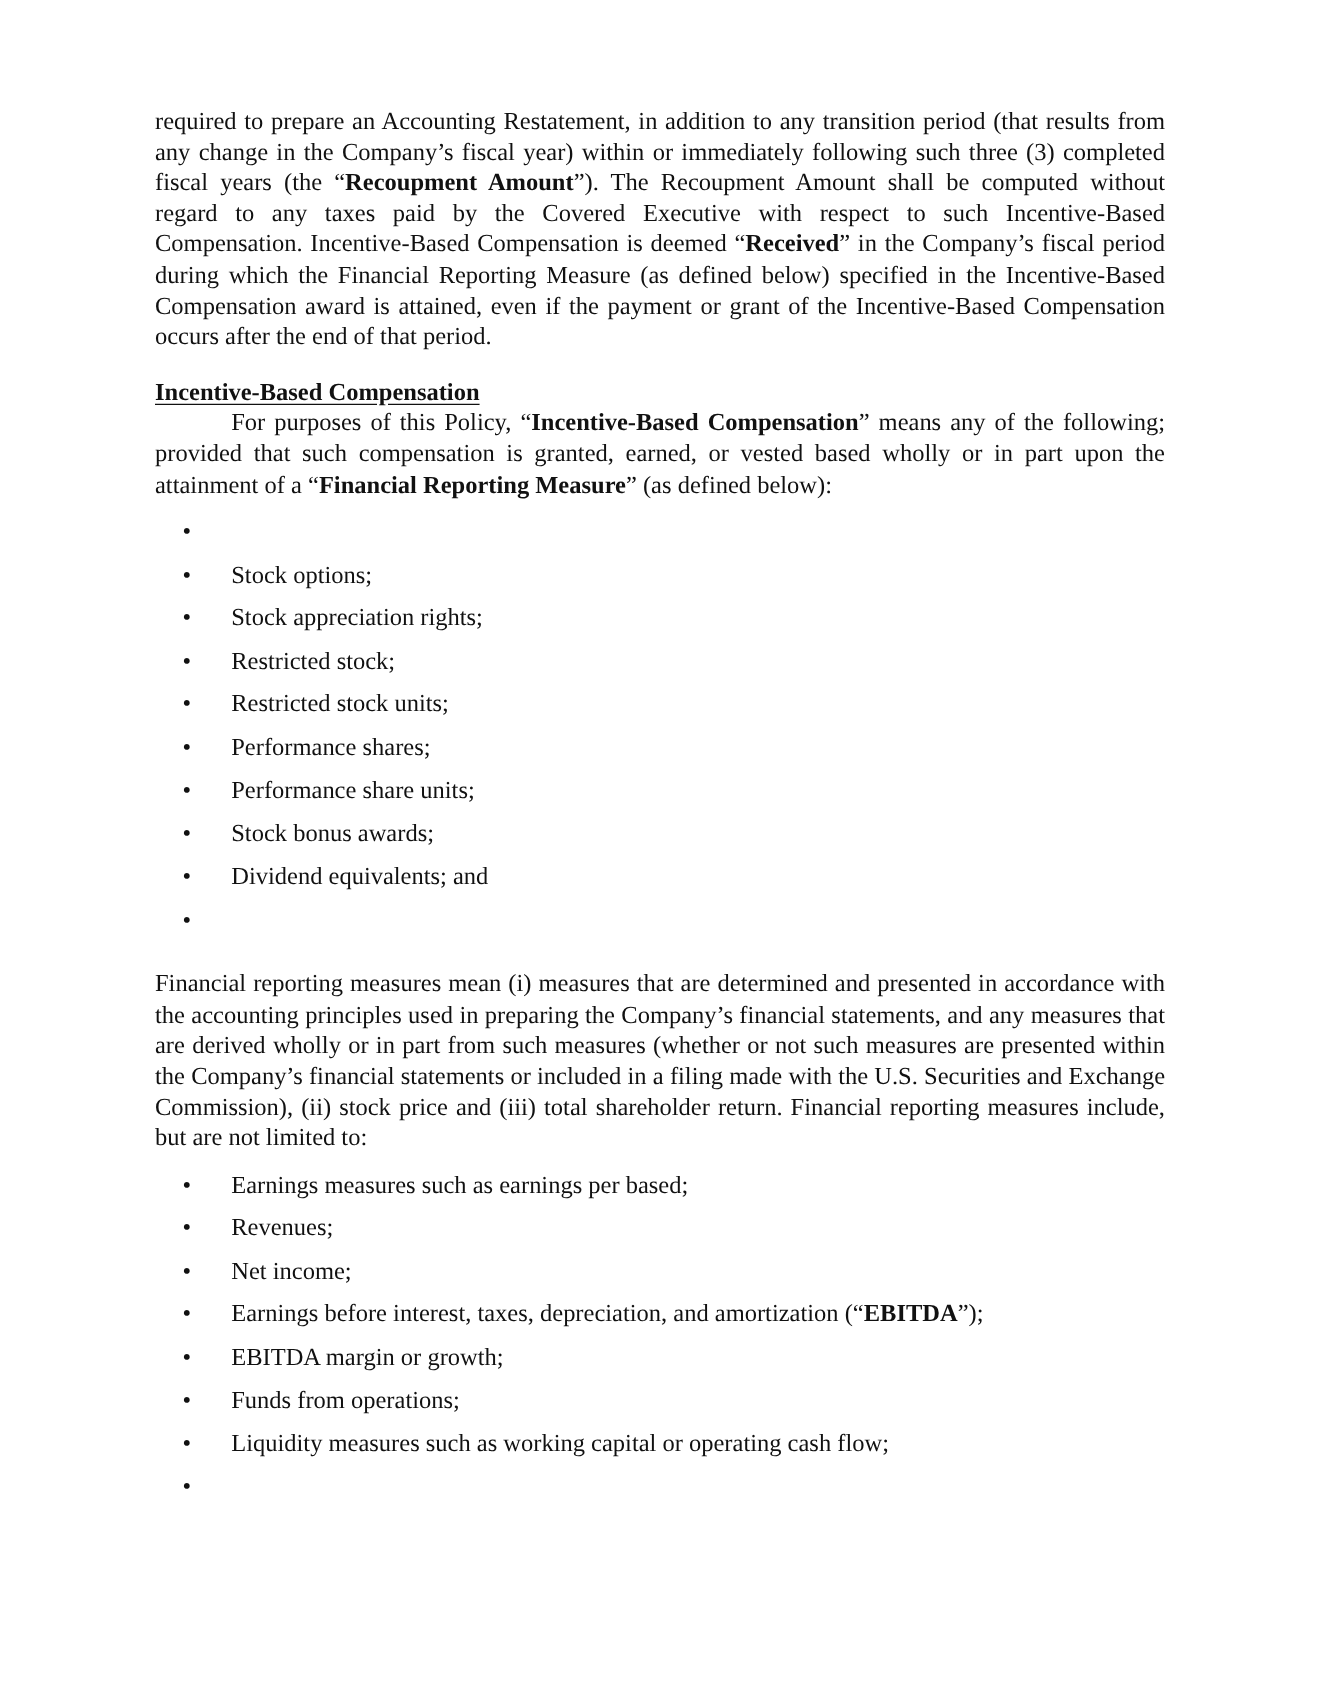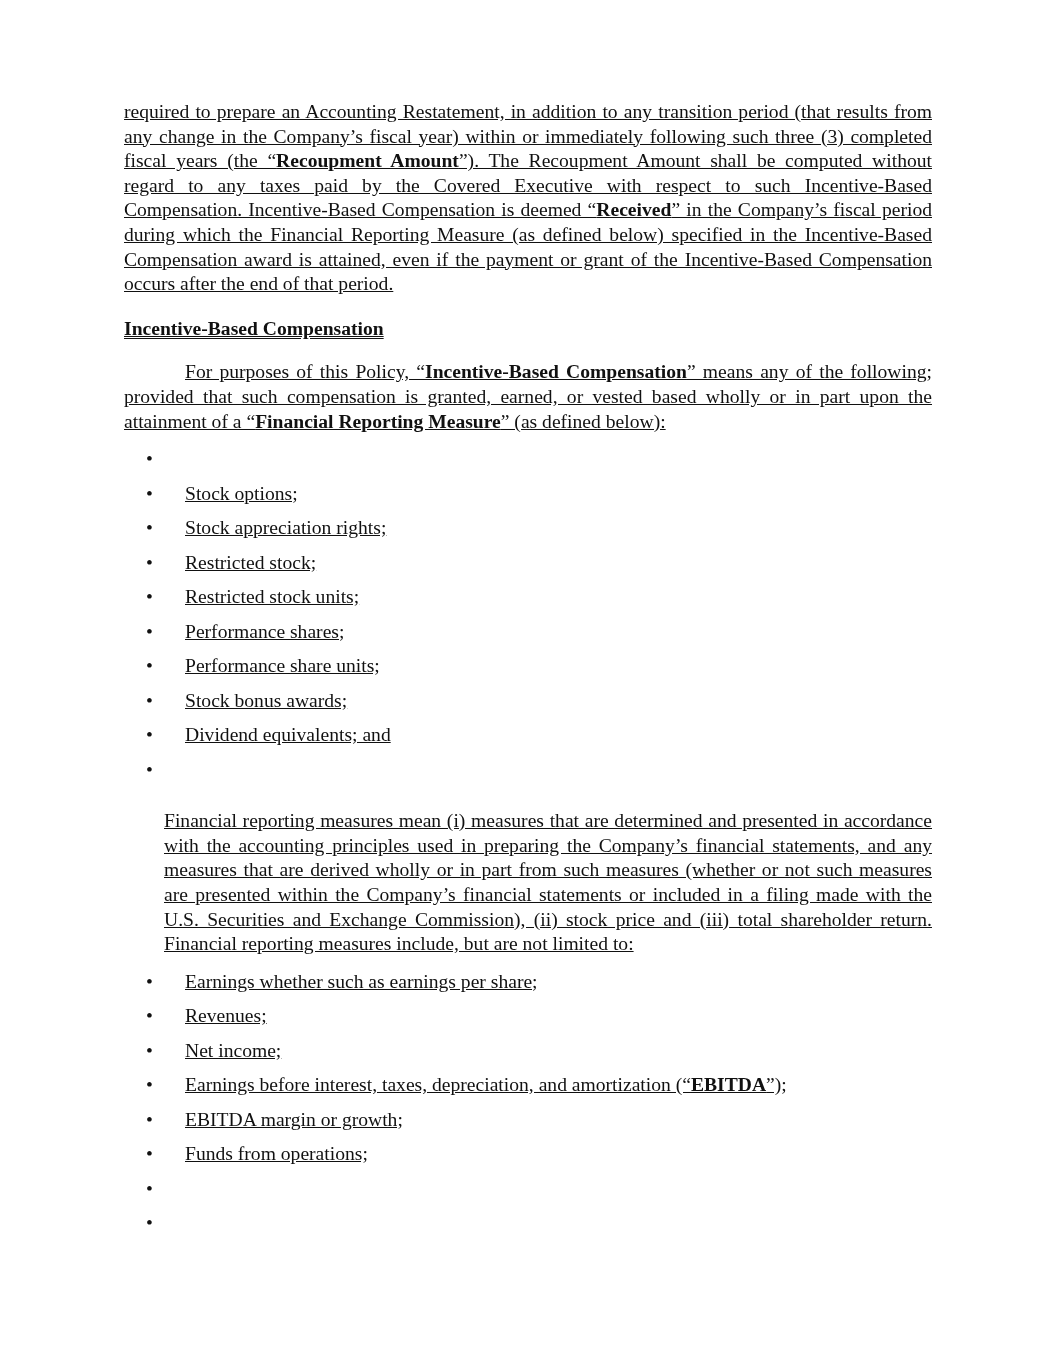--- a/index.html
+++ b/index.html
@@ -12,44 +12,41 @@
       height: 1365px;
       position: relative;
       overflow: hidden;
       font-family: "Liberation Serif", "DejaVu Serif", serif;
       color: #111111;
       font-size: 19.6px;
     }
     .page {
       position: absolute;
       left: 124px;
-      top: 100px;
+      top: 86px;
       width: 808px;
-      text-decoration: underline;
     }
     p {
       margin: 0;
       line-height: 24.6px;
       text-align: justify;
     }
     .p1 { }
     .heading {
       margin-top: 20px;
       font-weight: bold;
       text-decoration: underline;
       text-underline-offset: 3px;
       line-height: 24.6px;
     }
     .p2 {
-      margin-top: 19px;
       text-indent: 61px;
     }
     .p3 {
       margin-top: 17px;
-      margin-left: 40px;
     }
     ul.bullets {
       list-style: none;
       margin: 13px 0 0 0;
       padding: 0;
     }
     ul.bullets li {
       position: relative;
       padding-left: 61px;
       height: 34.5px;
@@ -82,23 +79,23 @@
     <li><span class="bullet">•</span><span>Performance shares;</span></li>
     <li><span class="bullet">•</span><span>Performance share units;</span></li>
     <li><span class="bullet">•</span><span>Stock bonus awards;</span></li>
     <li><span class="bullet">•</span><span>Dividend equivalents; and</span></li>
     <li><span class="bullet">•</span></li>
   </ul>
 
   <p class="p3">Financial reporting measures mean (i) measures that are determined and presented in accordance with the accounting principles used in preparing the Company’s financial statements, and any measures that are derived wholly or in part from such measures (whether or not such measures are presented within the Company’s financial statements or included in a filing made with the U.S. Securities and Exchange Commission), (ii) stock price and (iii) total shareholder return. Financial reporting measures include, but are not limited to:</p>
 
   <ul class="bullets">
-    <li><span class="bullet">•</span><span>Earnings whether such as earnings per share;</span></li>
+    <li><span class="bullet">•</span><span>Earnings measures such as earnings per based;</span></li>
     <li><span class="bullet">•</span><span>Revenues;</span></li>
     <li><span class="bullet">•</span><span>Net income;</span></li>
     <li><span class="bullet">•</span><span>Earnings before interest, taxes, depreciation, and amortization (“</span><b>EBITDA</b><span>”);</span></li>
     <li><span class="bullet">•</span><span>EBITDA margin or growth;</span></li>
     <li><span class="bullet">•</span><span>Funds from operations;</span></li>
-    <li><span class="bullet">•</span></li>
+    <li><span class="bullet">•</span><span>Liquidity measures such as working capital or operating cash flow;</span></li>
     <li><span class="bullet">•</span></li>
   </ul>
 
 </div>
 
 </body></html>

